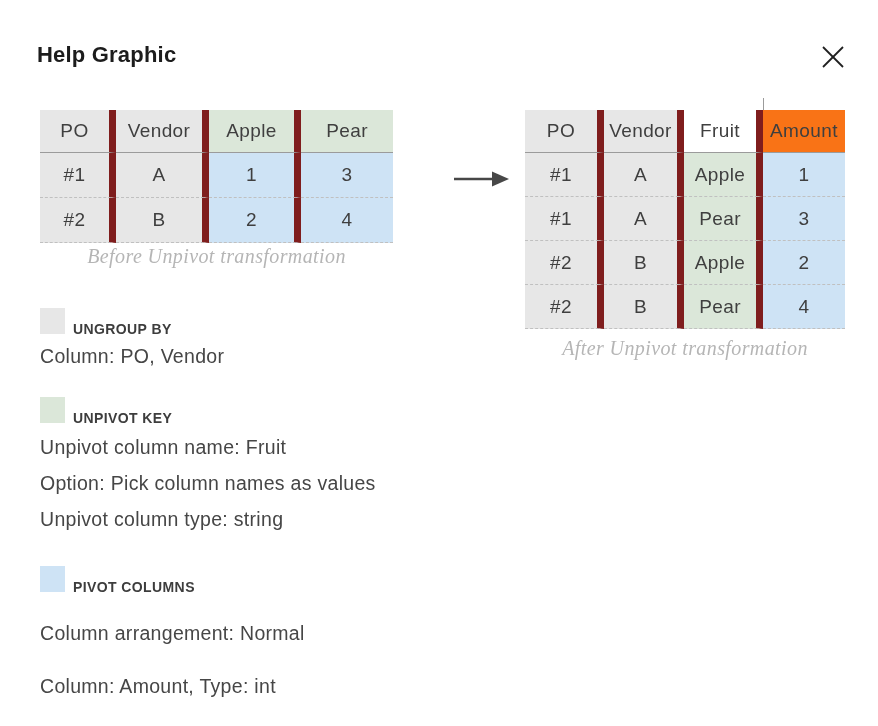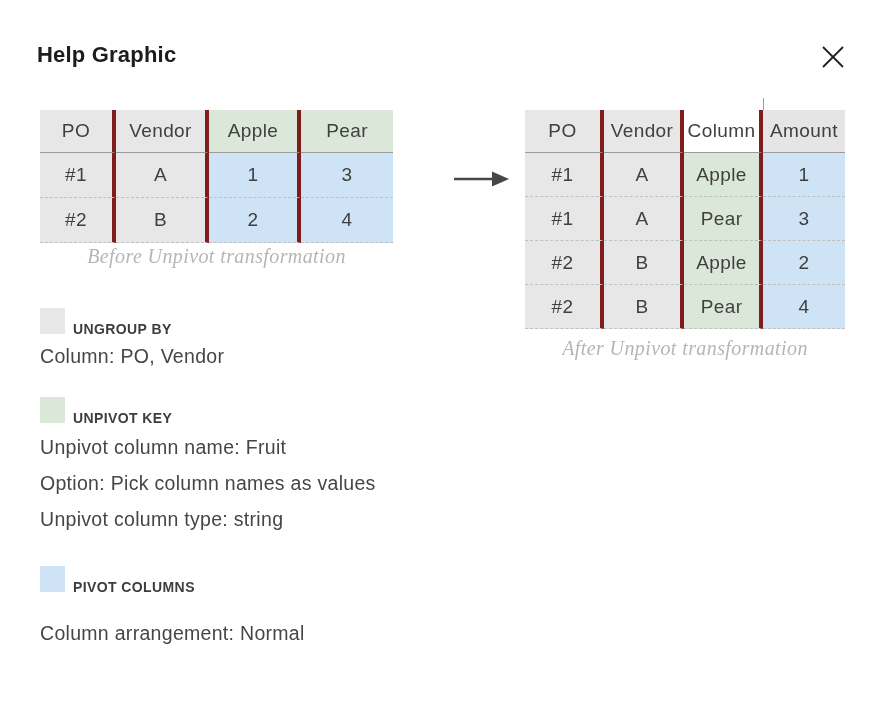--- a/index.html
+++ b/index.html
@@ -17,21 +17,21 @@
     background:transparent; border:none; cursor:pointer; padding:4px;
   }
   .close-btn svg { display:block; }
 
   
   .dtable { position:absolute; display:grid; }
   .cell {
     display:flex; align-items:center; justify-content:center;
     font-size:19px; color:#3f3f3f; letter-spacing:0.4px;
   }
-  .cell.vline { border-right:4px solid #7f1d1d;text-align:center; }
+  .cell.vline { border-right:7px solid #7f1d1d;text-align:center; }
   .cell.hdr { border-bottom:1px solid #9b9b9b; }
   .cell.datacell { border-bottom:1px dashed #c0c0c0; }
   .nub { position:absolute; width:1px; background:#9b9b9b; }
 
   .caption {
     position:absolute; text-align:center;
     font-size:20px; font-style:italic; color:#b5b5b5; letter-spacing:0.4px;font-family:Liberation Serif, serif;
   }
 
   .arrow { position:absolute; }
@@ -81,22 +81,22 @@
   <div class="caption" style="left:40px; top:245px; width:353px;">Before Unpivot transformation</div>
 
   <svg class="arrow" style="left:452px; top:169px;" width="58" height="20" viewBox="0 0 58 20">
     <line x1="2" y1="10" x2="42" y2="10" stroke="#474747" stroke-width="2.4"></line>
     <polygon points="40,2.5 57,10 40,17.5" fill="#474747"></polygon>
   </svg>
 
   <div id="after-table" class="dtable" style="left:525px; top:110px; grid-template-columns:79px 80px 79px 82px; grid-template-rows:43px 44px 44px 44px 44px;">
       <div class="cell hdr vline" style="background: rgb(231, 231, 231);">PO</div>
       <div class="cell hdr vline" style="background: rgb(231, 231, 231);">Vendor</div>
-      <div class="cell hdr vline" style="background: rgb(255, 255, 255);">Column</div>
-      <div class="cell hdr" style="background: #e5e5e5;">Amount</div>
+      <div class="cell hdr vline" style="background: rgb(255, 255, 255);">Fruit</div>
+      <div class="cell hdr" style="background: #f97316;">Amount</div>
       <div class="cell datacell vline" style="background: rgb(231, 231, 231);">#1</div>
       <div class="cell datacell vline" style="background: rgb(231, 231, 231);">A</div>
       <div class="cell datacell vline" style="background: rgb(219, 231, 217);">Apple</div>
       <div class="cell datacell" style="background: rgb(206, 227, 245);">1</div>
       <div class="cell datacell vline" style="background: rgb(231, 231, 231);">#1</div>
       <div class="cell datacell vline" style="background: rgb(231, 231, 231);">A</div>
       <div class="cell datacell vline" style="background: rgb(219, 231, 217);">Pear</div>
       <div class="cell datacell" style="background: rgb(206, 227, 245);">3</div>
       <div class="cell datacell vline" style="background: rgb(231, 231, 231);">#2</div>
       <div class="cell datacell vline" style="background: rgb(231, 231, 231);">B</div>
@@ -126,16 +126,17 @@
         <div class="legend-line">Unpivot column name: Fruit</div>
         <div class="legend-line">Option: Pick column names as values</div>
         <div class="legend-line">Unpivot column type: string</div>
       </div>
       <div class="legend-section s3" style="top: 566px;">
         <div class="legend-head">
           <div class="swatch" style="background: rgb(206, 227, 245);"></div>
           <span class="legend-title">PIVOT COLUMNS</span>
         </div>
         <div class="legend-line">Column arrangement: Normal</div>
+        <div class="legend-line">Column: Amount, Type: int</div>
       </div>
     </div>
 
 </div>
 
 </body></html>

